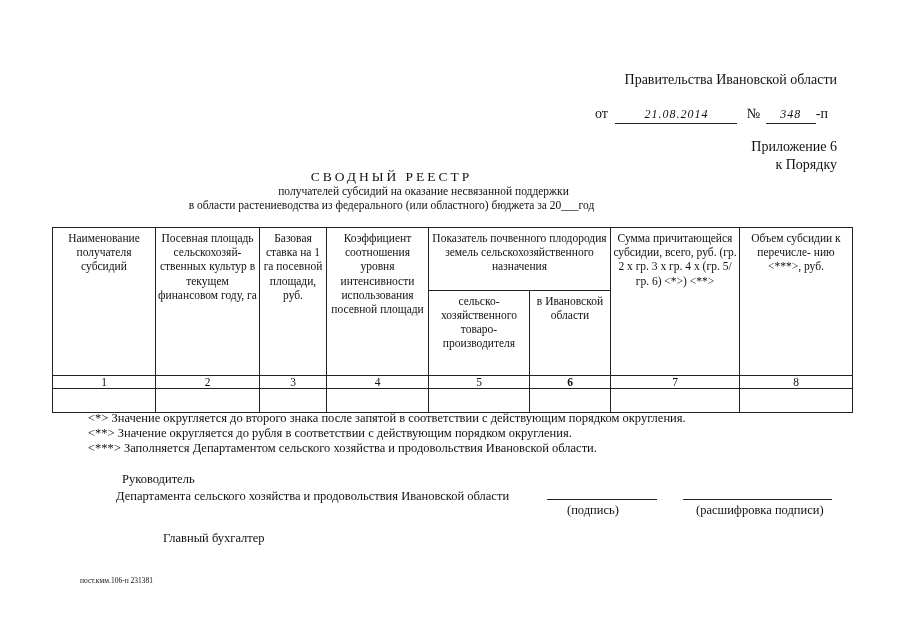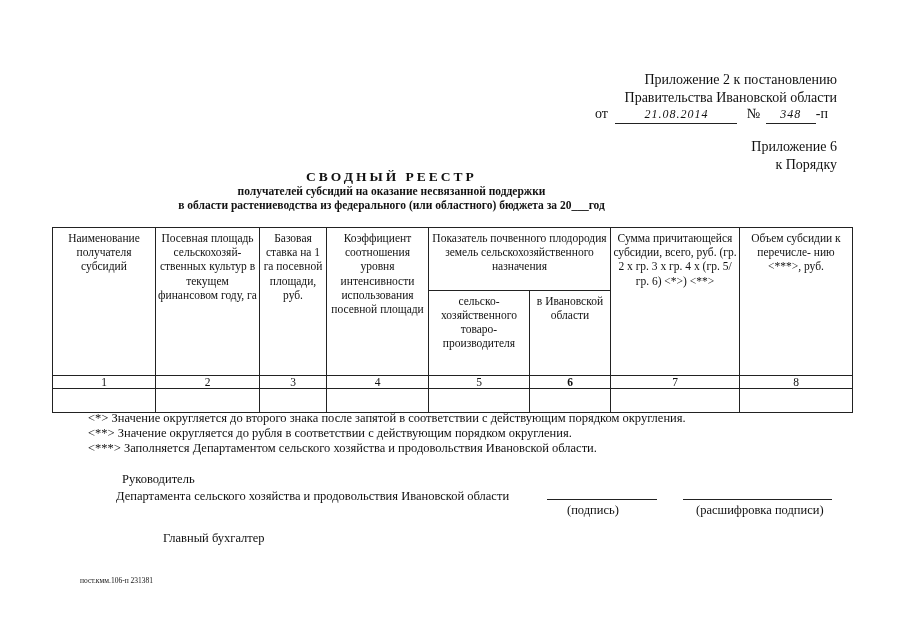--- a/index.html
+++ b/index.html
@@ -4,52 +4,51 @@
 <style>
   html, body { margin: 0; padding: 0; }
   body {
     width: 905px; height: 640px; background: #ffffff; position: relative; overflow: hidden;
     font-family: "Liberation Serif", "DejaVu Serif", serif; color: #111;
   }
   .abs { position: absolute; }
   .right-block { right: 68px; text-align: right; font-size: 14px; line-height: 18px; }
   .hand { font-family: Liberation Serif, serif; font-style: italic; font-size: 12px; letter-spacing: 1px; }
   .uline { display: inline-block; border-bottom: 1px solid #222; text-align: center; }
-  .title { left: 0; width: 783px; text-align: center; font-weight: bold; }
+  .title { left: 0; width: 783px; text-align: center; font-weight: normal; }
   table.reg {
     position: absolute; left: 52px; top: 227px; border-collapse: collapse;
     font-size: 11.5px; line-height: 14.2px; table-layout: fixed;
   }
   table.reg td { border: 1px solid #222; text-align: center; vertical-align: top; padding: 3px 2px 16px 2px; }
   table.reg tr.nums td { padding: 0; height: 12px; line-height: 12px; vertical-align: middle; }
   table.reg tr.data td { height: 23px; padding: 0; }
   .foot { left: 88px; font-size: 12.5px; line-height: 15px; }
   .sig { font-size: 12.5px; }
   .sigline { position: absolute; top: 499px; height: 0; border-top: 1px solid #222; }
 </style>
 </head>
 <body>
 
 <div class="abs right-block" style="top:71px;">
-  <div>Приложение 2 к постановлению</div>
   <div>Правительства Ивановской области</div>
 </div>
 <div class="abs" style="top:105px; left:595px; font-size:14px; line-height:18px; white-space:nowrap;">
   <span>от</span>
   <span class="uline hand" style="width:122px; margin-left:4px;">21.08.2014</span>
   <span style="margin-left:6px;">№</span>
   <span class="uline hand" style="width:50px; margin-left:2px;">348</span><span>-п</span>
 </div>
 <div class="abs right-block" style="top:138px;">
   <div>Приложение 6</div>
   <div>к Порядку</div>
 </div>
 
 <div class="abs title" style="top:169px; font-size:13.5px; letter-spacing:3px;">СВОДНЫЙ РЕЕСТР</div>
-<div class="abs title" style="top:185px; font-size:11.5px;">получателей субсидий на оказание несвязанной поддержки</div>
+<div class="abs title" style="top:185px; font-size:11.5px;padding-left:32px;">получателей субсидий на оказание несвязанной поддержки</div>
 <div class="abs title" style="top:199px; font-size:11.5px;">в области растениеводства из федерального (или областного) бюджета за 20___год</div>
 
 <table class="reg">
   <colgroup>
     <col style="width:103px">
       <col style="width:104px">
       <col style="width:67px">
       <col style="width:102px">
     <col style="width:101px">
       <col style="width:81px">

